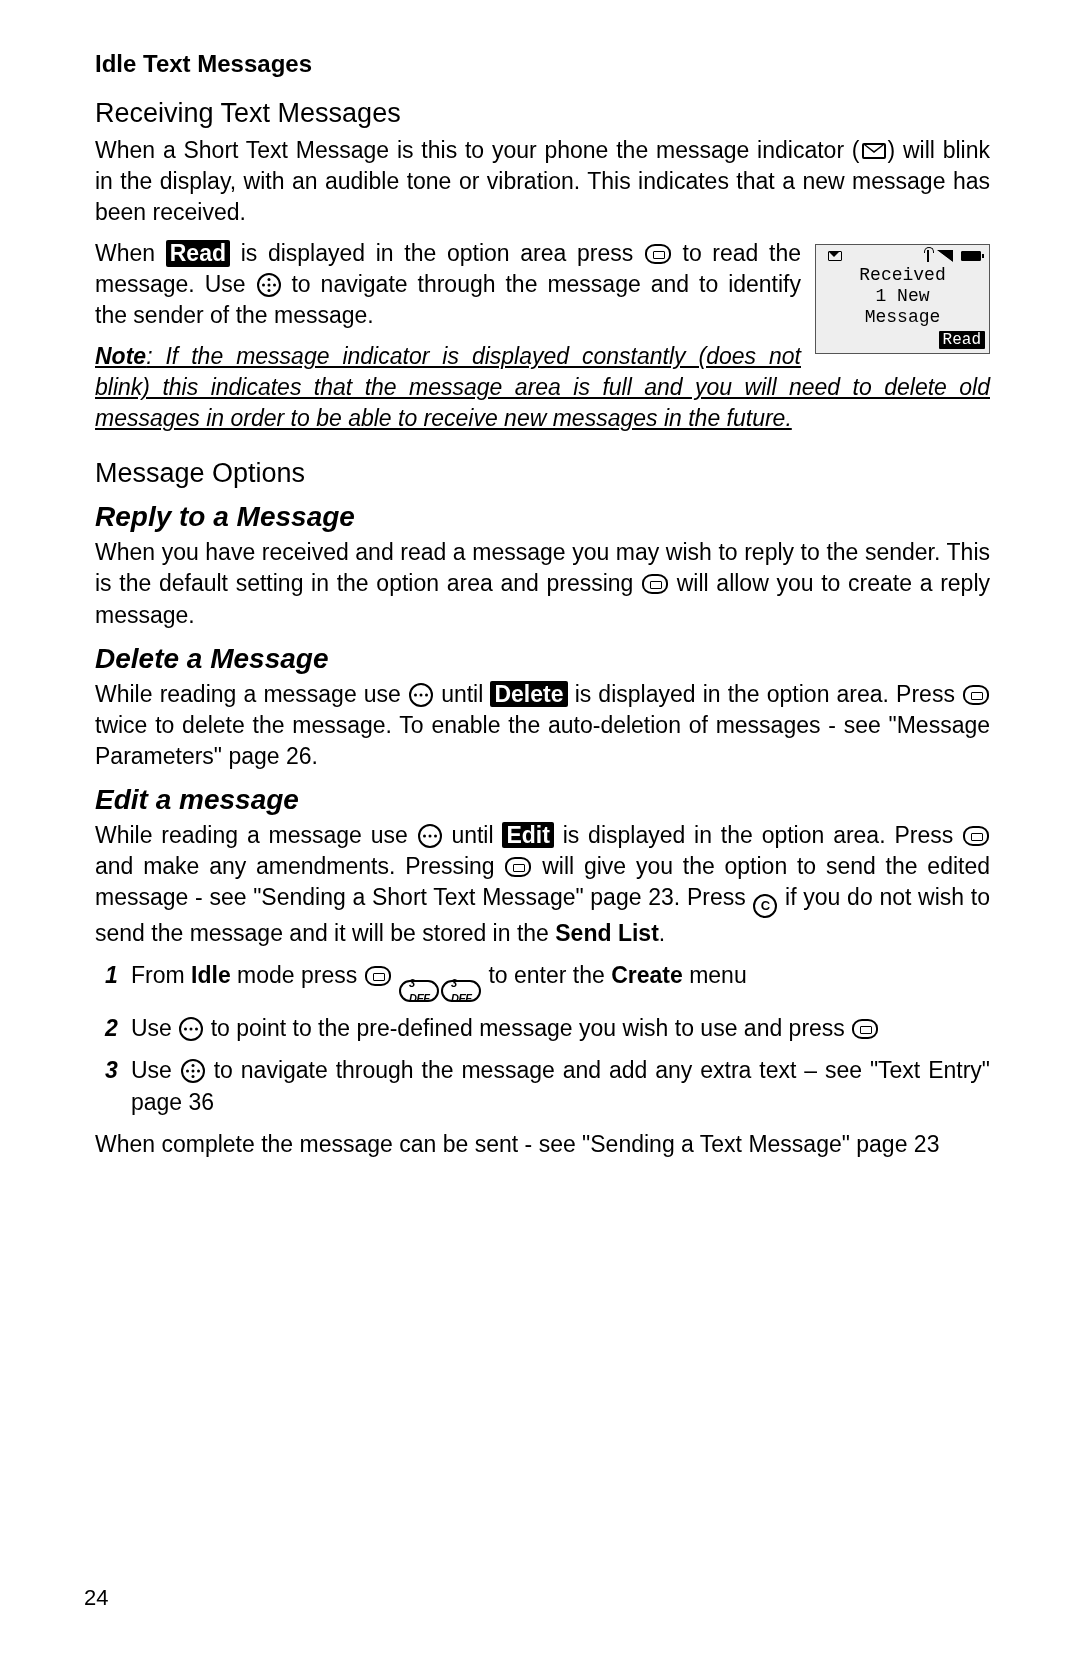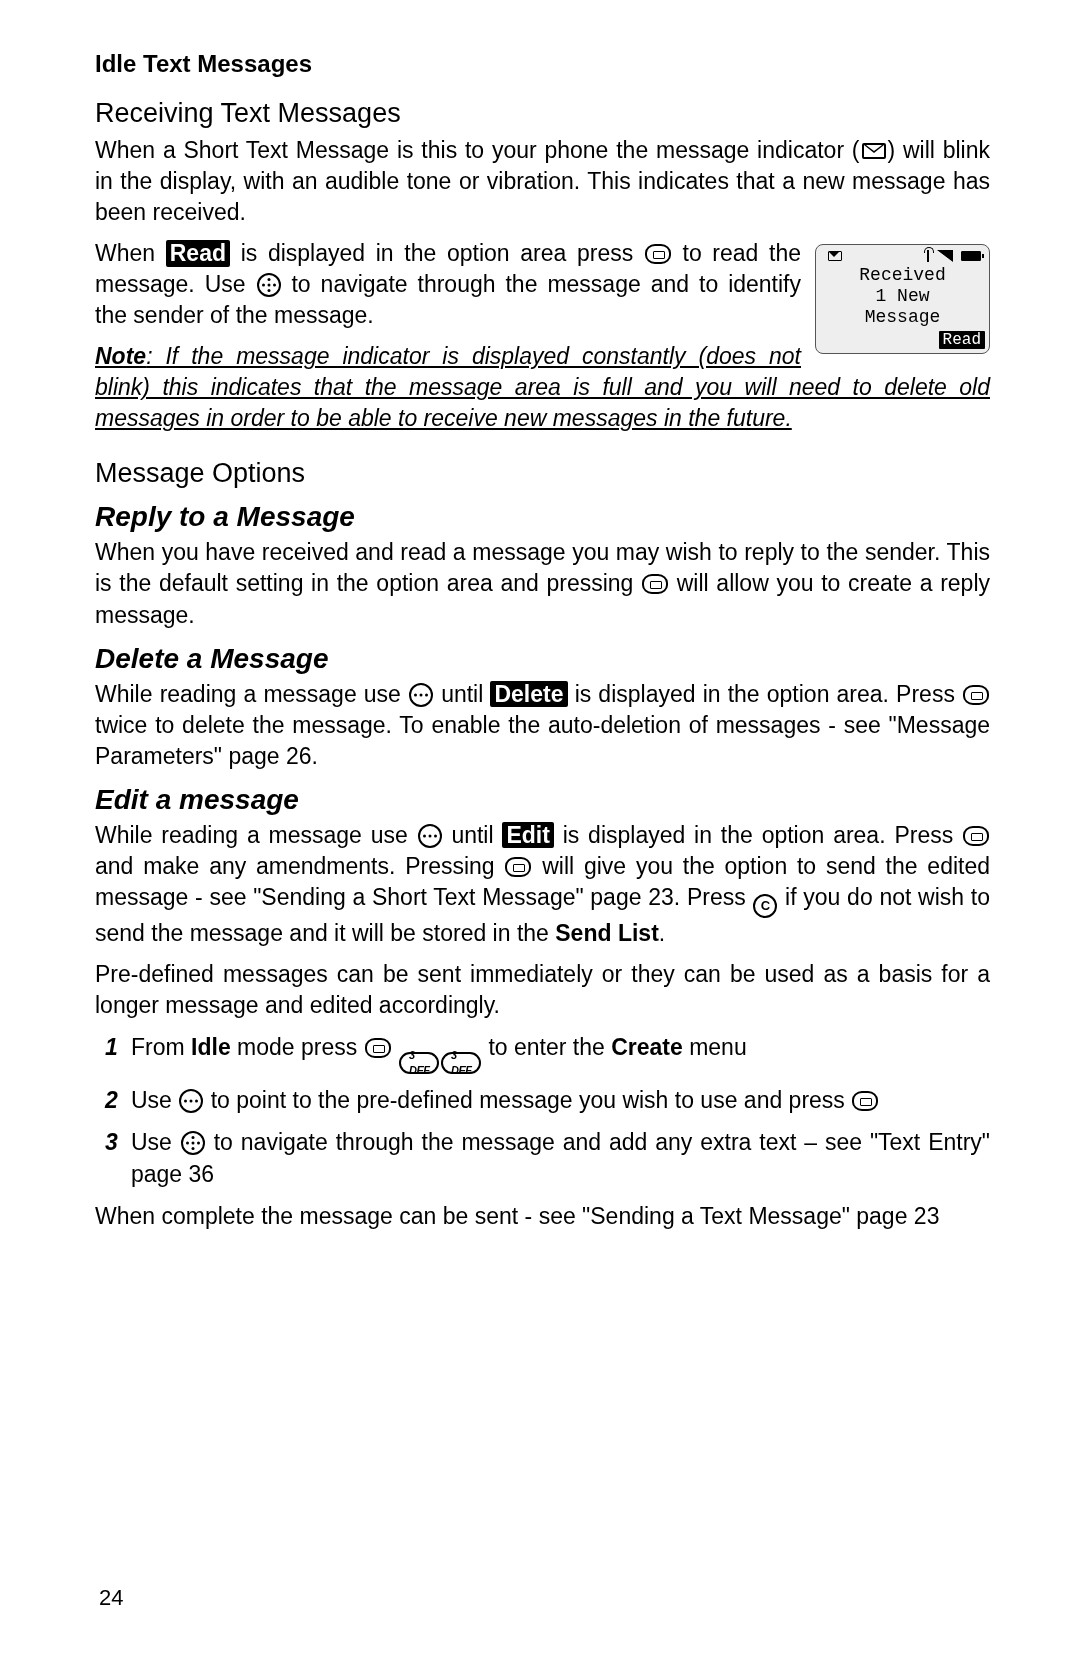--- a/index.html
+++ b/index.html
@@ -143,21 +143,21 @@
     font-style: italic;
     font-weight: bold;
     letter-spacing: -0.5px;
     margin: 0 1px;
     padding-left: 8px;
   }
   .phone-screen {
     float: right;
     width: 175px;
     border: 1.5px solid #555;
-    border-radius: 8px;
+    border-radius: 0;
     background: #eee;
     margin: 6px 0 10px 14px;
     padding: 4px 0 0 0;
     font-family: "Courier New", monospace;
     font-size: 18px;
     text-align: center;
     color: #000;
   }
   .phone-status {
     display: flex;
@@ -252,21 +252,21 @@
     font-weight: bold;
     font-style: italic;
     width: 36px;
     flex-shrink: 0;
     padding-left: 10px;
   }
   ol.numlist li .body { flex: 1; }
   .page-number {
     position: absolute;
     bottom: 56px;
-    left: 99px;
+    left: 84px;
     font-size: 22px;
   }
   .clearfix::after { content:""; display:block; clear:both; }
 </style>
 </head>
 <body>
 
 <div class="page">
   <div class="header-title">Idle Text Messages</div>
 
@@ -324,21 +324,20 @@
 
   <h2 class="subsection">Edit a message</h2>
   <p>
     <span>While reading a message use </span><span class="icon-nav">
         <span class="dot dc"></span>
         <span class="dot dl"></span>
         <span class="dot dr"></span>
       </span><span> until </span><span class="inverse-chip">Edit</span><span> is displayed in the option area. Press </span><span class="icon-softkey"></span><span> and make any amendments. Pressing </span><span class="icon-softkey"></span><span> will give you the option to send the edited message - see "Sending a Short Text Message" page 23. Press </span><span class="icon-circle-c">C</span><span> if you do not wish to send the message and it will be stored in the </span><span class="bold">Send List</span><span>.</span>
   </p>
 
-  <p>Pre-defined messages can be sent immediately or they can be used as a basis for a longer message and edited accordingly.</p>
 
   <ol class="numlist">
     <li>
       <span class="num">1</span>
       <span class="body">
         <span>From </span><span class="bold">Idle</span><span> mode press </span><span class="icon-softkey"></span> <span class="icon-key3">3 DEF</span><span class="icon-key3">3 DEF</span><span> to enter the </span><span class="bold">Create</span><span> menu</span>
       </span>
     </li>
     <li>
       <span class="num">2</span>

